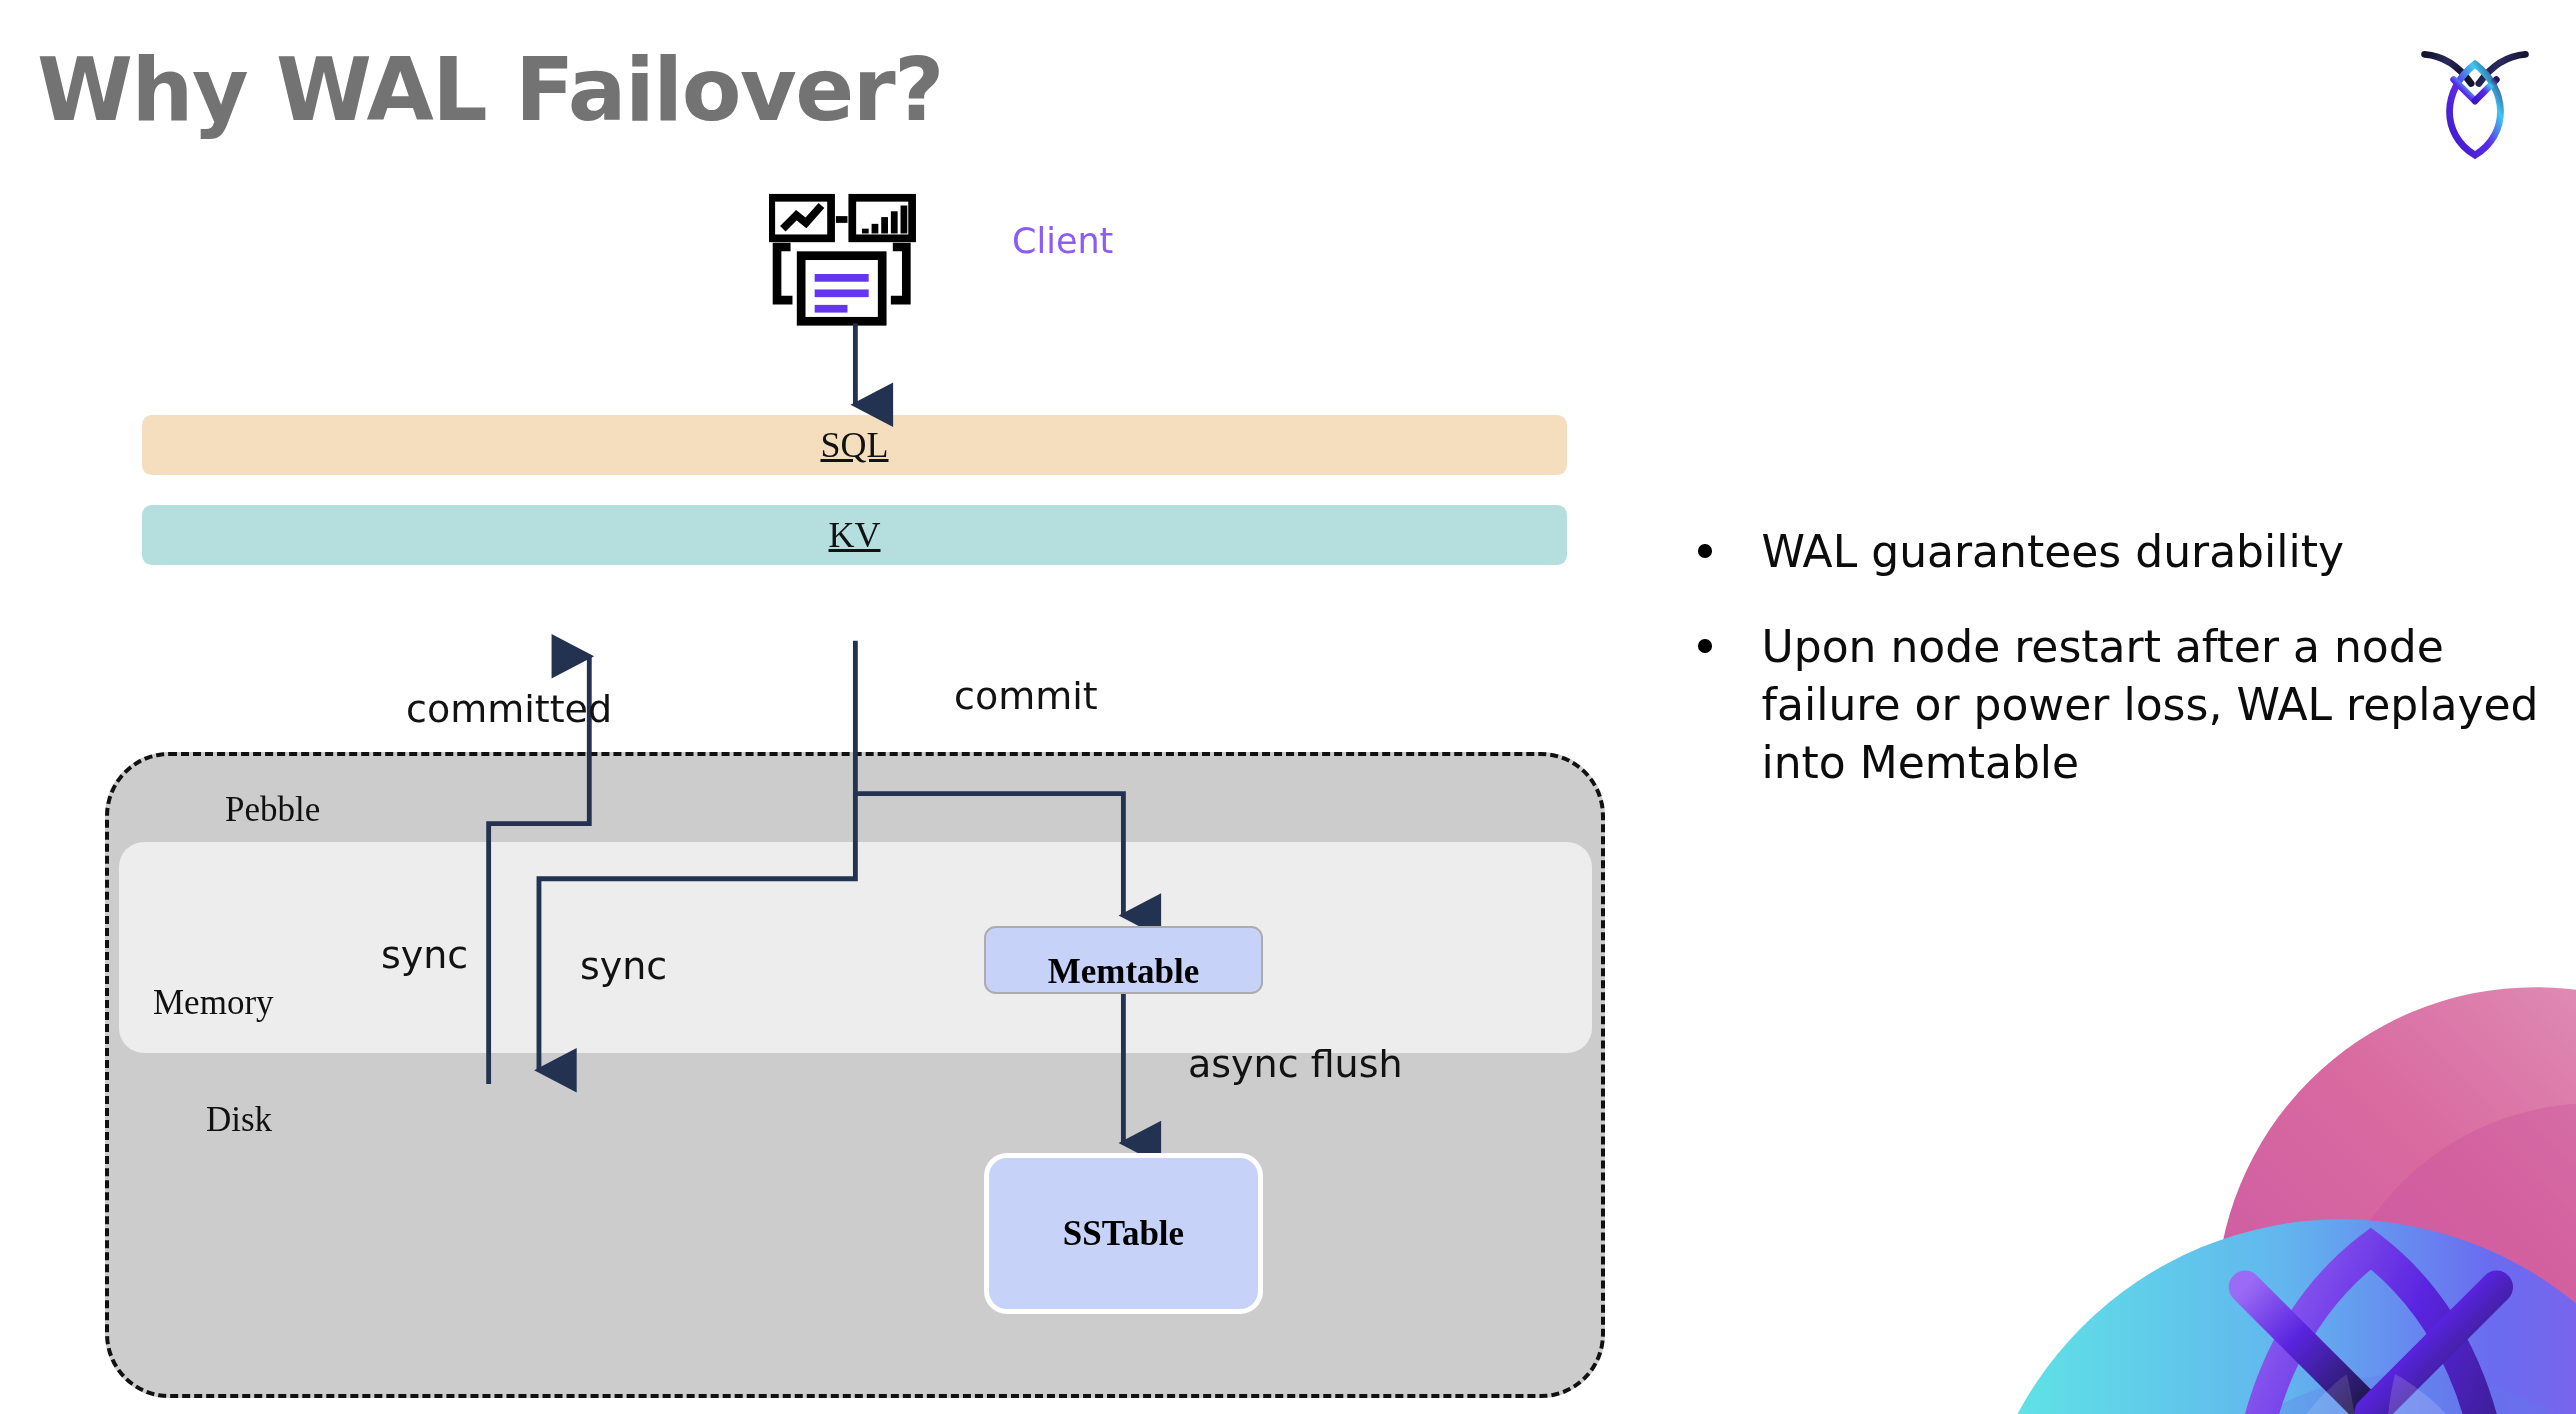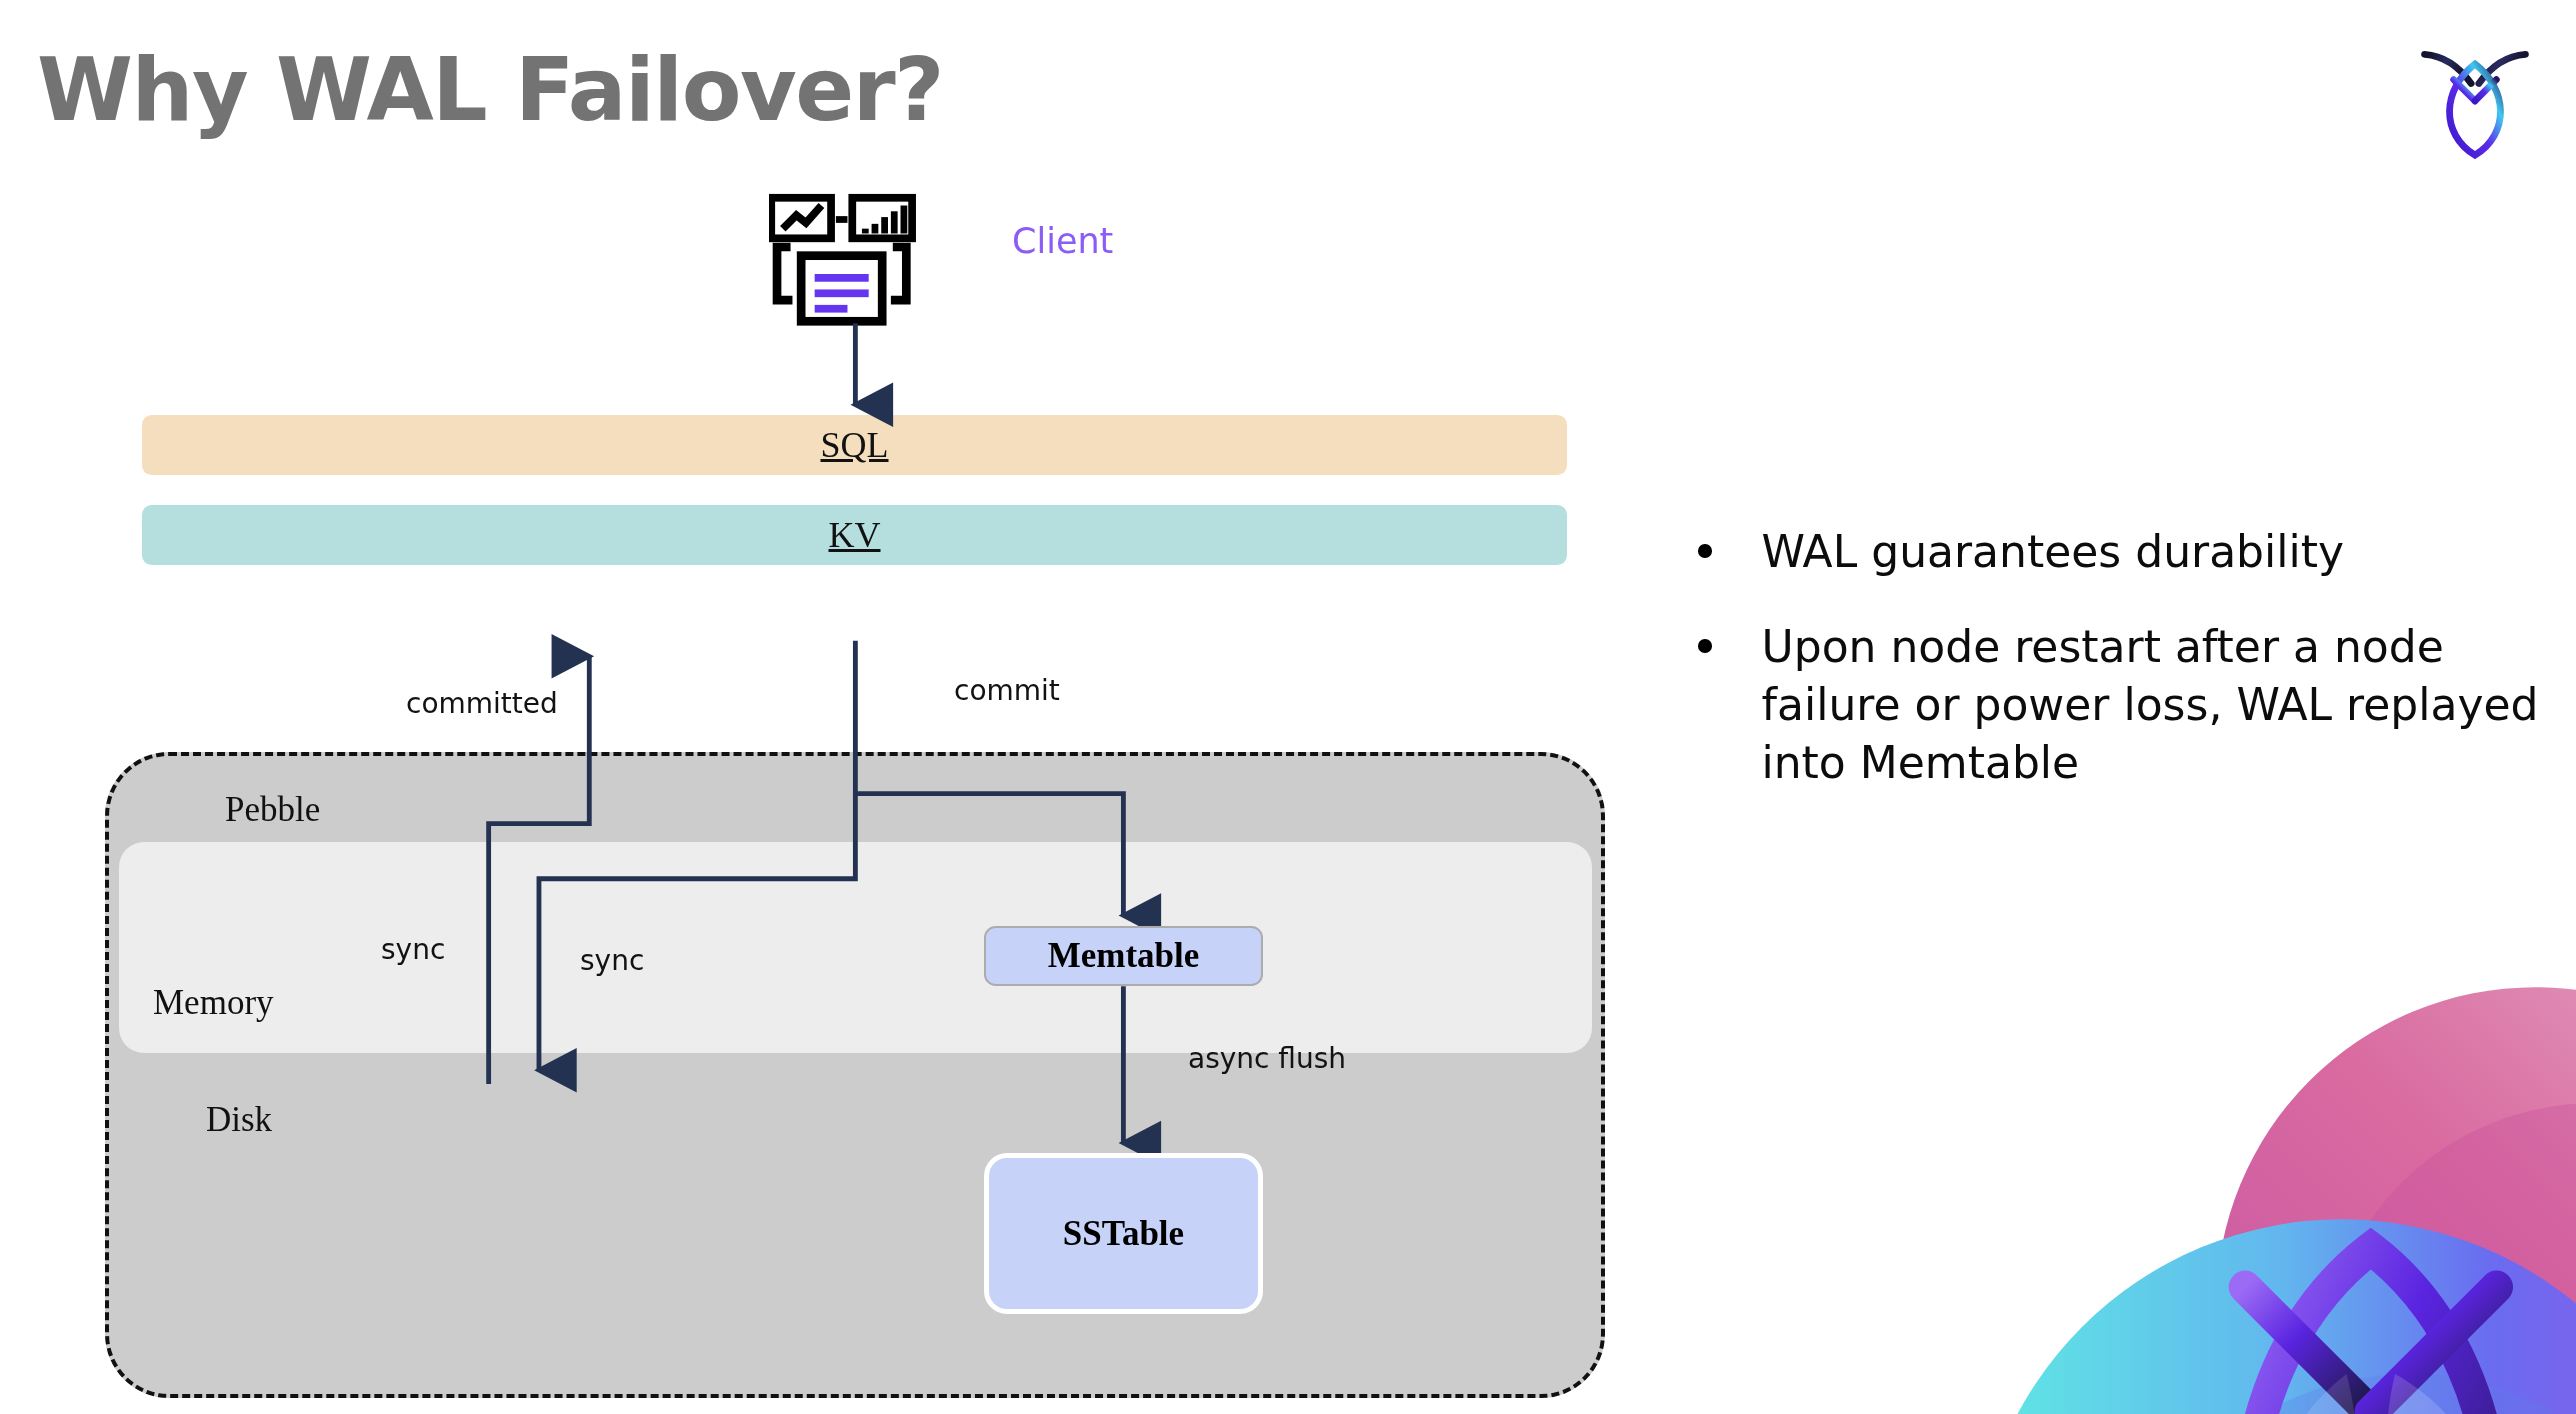--- a/index.html
+++ b/index.html
@@ -121,21 +121,21 @@
     color: #111111;
   }
   #label-pebble { left: 225px; top: 790px; }
   #label-memory { left: 153px; top: 983px; }
   #label-disk   { left: 206px; top: 1100px; }
 
   
   .edge-label {
     position: absolute;
     font-family: "DejaVu Sans", sans-serif;
-    font-size: 28px;
+    font-size: 38px;
     color: #121212;
     white-space: nowrap;
   }
   #label-committed { left: 406px; top: 687px; }
   #label-commit    { left: 906px; top: 674px; margin-left: 48px; }
   #label-sync-1    { left: 381px; top: 933px; }
   #label-sync-2    { left: 580px; top: 944px; }
   #label-asyncflush{ left: 1188px; top: 1042px; }
 
   
@@ -145,24 +145,25 @@
     display: flex;
     align-items: center;
     justify-content: center;
     font-family: "Liberation Serif", serif;
     font-weight: 700;
     color: #000000;
     box-sizing: border-box;
   }
   #node-memtable {
     left: 984px; top: 926px;
-    width: 279px; height: 60px;
+    width: 279px; height: 68px;
     border: 2.9px solid #ACACAC;
     border-radius: 11.6px;
     font-size: 35px;
+    align-items: flex-end;
   }
   #node-wal {
     left: 449px; top: 1081px;
     width: 182px; height: 157px;
     border: 5.8px solid #ffffff;
     border-radius: 23px;
     font-size: 35px;
   }
   #node-sstable {
     left: 984px; top: 1153px;

